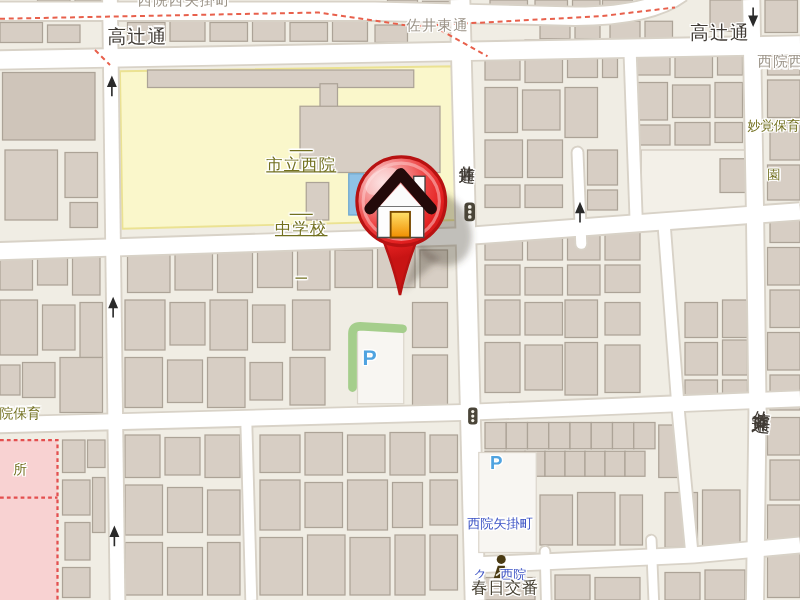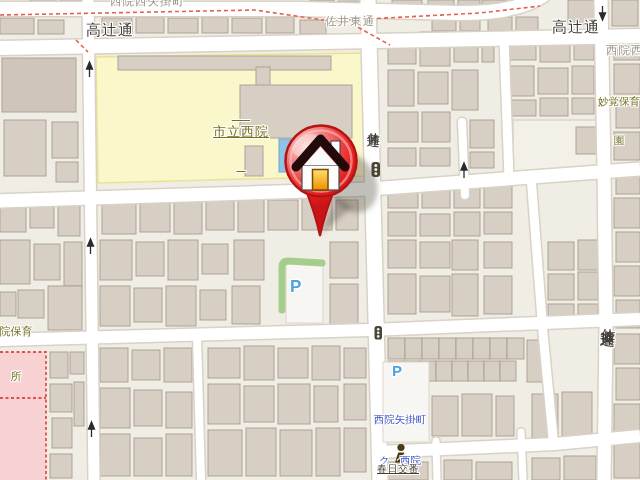--- a/index.html
+++ b/index.html
@@ -13,21 +13,21 @@
   .lbl{
     position:absolute;white-space:pre;line-height:1.15;
     text-shadow:-1px 0 0 #fff,1px 0 0 #fff,0 -1px 0 #fff,0 1px 0 #fff,
                 -1px -1px 0 #fff,1px 1px 0 #fff,-1px 1px 0 #fff,1px -1px 0 #fff;
   }
   .district{color:#9A9286;font-size:11.5px;letter-spacing:1px;}
   .street-name{color:#403B35;font-size:15px;letter-spacing:1px;}
   .facility{color:#72701F;font-size:10.5px;text-align:center;line-height:13px;}
   .school-name{color:#72701F;font-size:13px;text-align:center;line-height:17px;letter-spacing:1px;}
   .blue-text{color:#3C53C5;font-size:10.5px;text-align:center;line-height:13.5px;}
-  .koban-name{color:#443E30;font-size:10px;letter-spacing:0.5px;text-decoration:underline;}
+  .koban-name{color:#443E30;font-size:13px;letter-spacing:0.5px;}
   .p-symbol{color:#4FA3E0;font-weight:bold;font-size:17px;}
   .p-symbol.small{font-size:15px;}
   .vlabel{
     writing-mode:vertical-rl;text-orientation:upright;
     letter-spacing:1px;transform-origin:top center;
   }
 </style>
 </head>
 <body>
 
@@ -378,20 +378,21 @@
   <div class="lbl district" style="left:325px;top:15px;">佐井東通</div>
   <div class="lbl district" style="left:606px;top:44px;">西院西</div>
 
   <div class="lbl street-name" style="left:86px;top:21px;">高辻通</div>
   <div class="lbl street-name" style="left:552px;top:18px;">高辻通</div>
   <div class="lbl street-name vlabel" style="left:366px;top:122px;transform:rotate(3deg);font-size:13px;">佐井通</div>
   <div class="lbl street-name vlabel" style="left:601px;top:317px;transform:rotate(4deg);">佐井東通</div>
 
   <div class="lbl school-name" style="left:193px;top:89px;width:96px;text-decoration:underline;">
     <div>市立西院</div>
+    <div>中学校</div>
   </div>
 
   <div class="lbl facility" style="left:597px;top:69px;width:44px;">
     <div>妙覚保育</div>
     <div>園</div>
   </div>
 
   <div class="lbl facility" style="left:-2px;top:294px;width:36px;font-size:11px;line-height:15px;">
     <div>院保育</div>
     <div>所</div>

